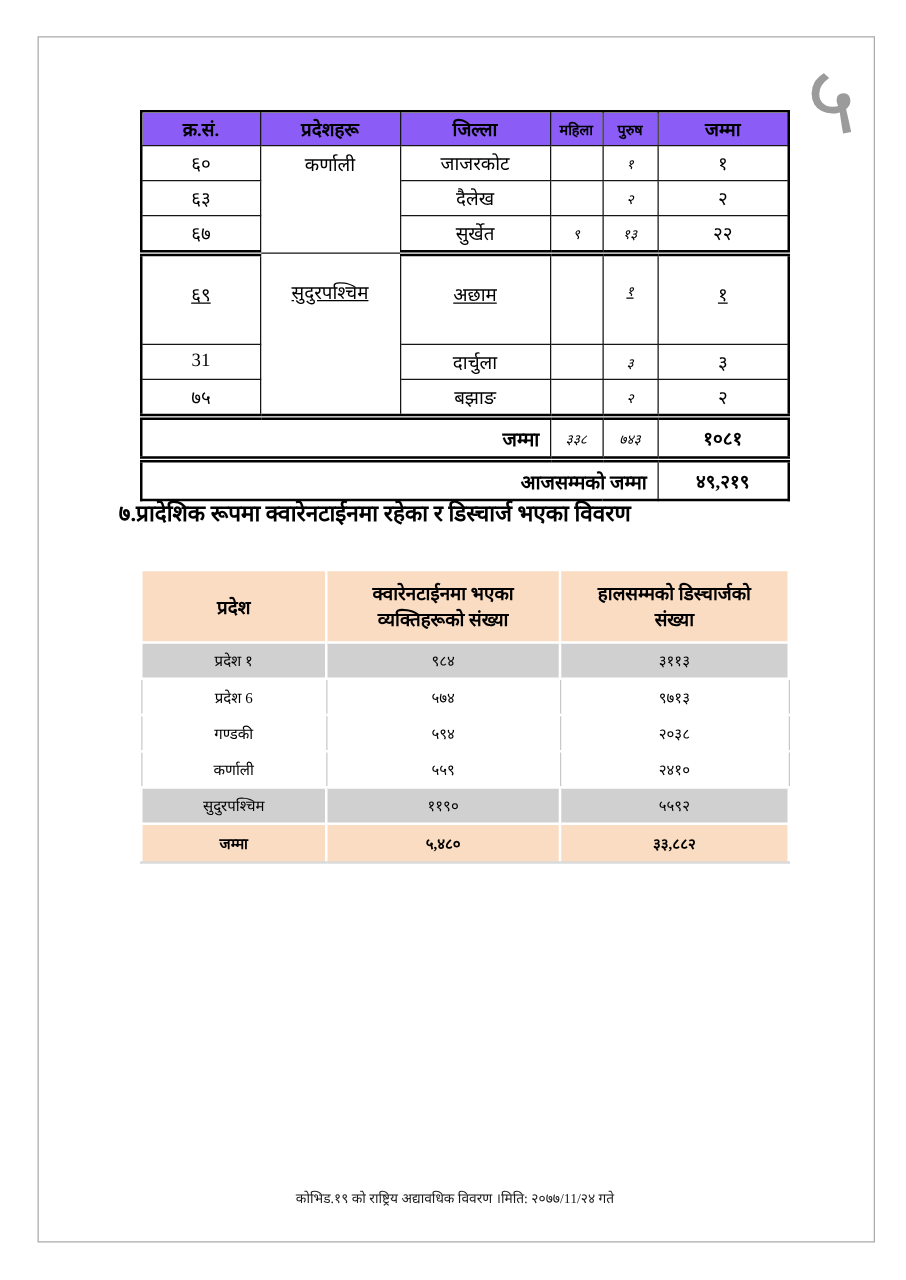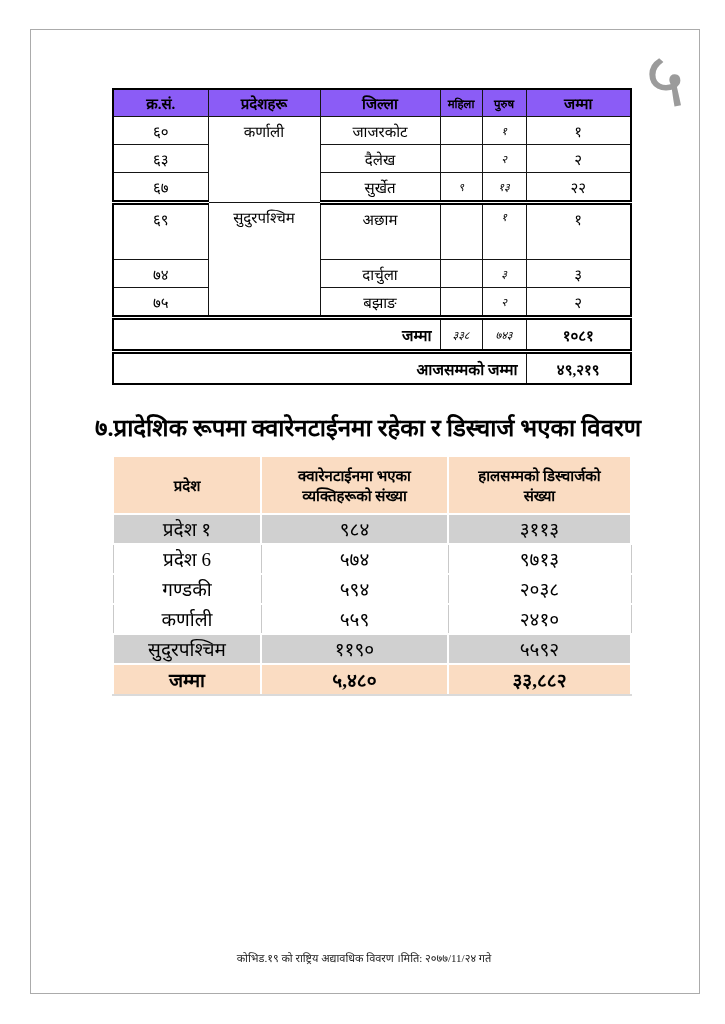--- a/index.html
+++ b/index.html
@@ -19,36 +19,36 @@
 
   
   .t1wrap { position:absolute; left:112px; top:88px; }
   table.t1 { border-collapse:collapse; table-layout:fixed; width:518px; border:2px solid #000; }
   .t1 th, .t1 td { border:1.5px solid #151515; padding:0 2px; text-align:center; overflow:hidden; }
   .t1 thead th { background:#8b5cf6; height:26px; font-size:15px; font-weight:bold; }
   .t1 thead th.small { font-size:11.5px; }
   .t1 td { height:27px; font-size:15px;margin-left:48px; }
   .t1 td.fm { font-size:11px; font-style:italic; }
   .t1 td.prov { vertical-align:top; padding-top:4px; }
-  .t1 tr.tall td { height:50px; vertical-align:top; padding-top:4px; }
+  .t1 tr.tall td { height:50px; vertical-align:top; padding-top:20px;text-decoration:underline; }
   .t1 tr.sect-end td { border-bottom:5px double #000; }
   .t1 tr.total-tr td { border-top:5px double #000; border-bottom:5px double #000; height:29px; }
   .t1 td.lbl { text-align:right; font-weight:bold; padding-right:8px; font-size:15.5px; }
   .t1 tr.total-tr td.tot, .t1 tr.grand td.tot { font-weight:bold; }
   .t1 tr.grand td { height:29px; }
 
   
-  .heading { position:absolute; left:95px; top:410px; font-size:24px; font-weight:bold; white-space:nowrap; }
+  .heading { position:absolute; left:95px; top:398px; font-size:18px; font-weight:bold; white-space:nowrap; }
 
   
   .t2wrap { position:absolute; left:112px; top:455px; }
   table.t2 { border-collapse:collapse; table-layout:fixed; width:518px; }
   .t2 th, .t2 td { border:2px solid #fff; text-align:center; }
   .t2 thead th { background:#fadcc2; height:56px; font-size:15px; font-weight:bold; padding:0 12px; }
-  .t2 td { height:25px; font-size:19px; }
+  .t2 td { height:25px; font-size:12px; }
   .t2 tr.gray td { background:#d0d0d0; }
   .t2 tr.white td { border-left:1px solid #c9c9c9; border-right:1px solid #c9c9c9; }
   .t2 tr.trow td { background:#fadcc2; font-weight:bold; height:27px; }
   .t2 tr.trow td { border-bottom:2px solid #dadada; }
 
   
   .footer { position:absolute; left:30px; top:950px; width:668px; text-align:center; font-size:11px; color:#1a1a1a; }
 </style>
 </head>
 <body>
@@ -103,21 +103,21 @@
         </tr>
         <tr class="tall">
           <td>६९</td>
           <td class="prov" rowspan="3">सुदुरपश्चिम</td>
           <td>अछाम</td>
           <td class="fm"></td>
           <td class="fm">१</td>
           <td class="tot">१</td>
         </tr>
         <tr>
-          <td>७४</td>
+          <td>31</td>
           <td>दार्चुला</td>
           <td class="fm"></td>
           <td class="fm">३</td>
           <td class="tot">३</td>
         </tr>
         <tr class="sect-end">
           <td>७५</td>
           <td>बझाङ</td>
           <td class="fm"></td>
           <td class="fm">२</td>

